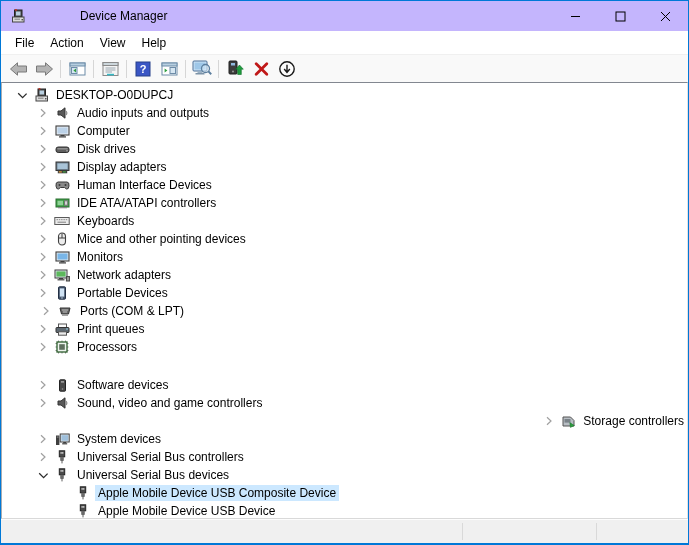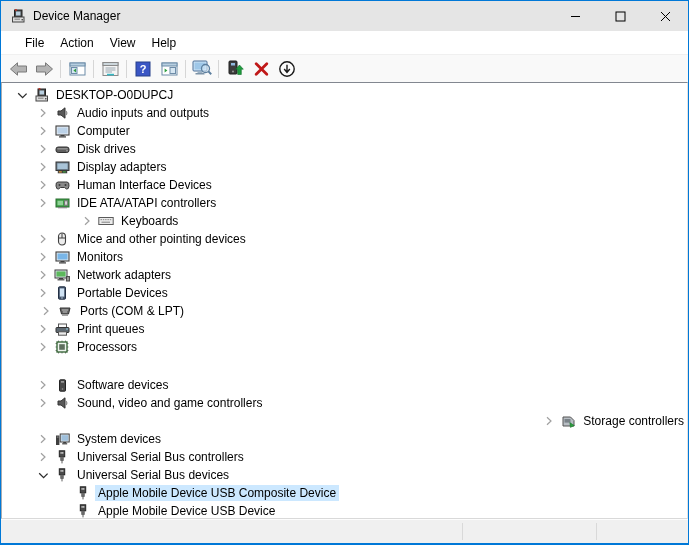--- a/index.html
+++ b/index.html
@@ -9,27 +9,27 @@
   *{box-sizing:border-box;margin:0;padding:0;}
   html,body{background:#eaeaea;}
   body{font-family:"Liberation Sans", sans-serif;font-size:12px;color:#000;cursor:default;
        -webkit-font-smoothing:antialiased;}
   .window{
     width:689px;height:545px;background:#fff;
     border:1px solid var(--accent);border-bottom-width:2px;
     display:flex;flex-direction:column;overflow:hidden;
   }
   
-  .titlebar{height:30px;background:#e5e5e5;display:flex;align-items:center;flex:0 0 auto;}
+  .titlebar{height:30px;background:#c4b5fd;display:flex;align-items:center;flex:0 0 auto;gap:47px;}
   .titlebar .app-icon{width:16px;height:16px;margin:0 5px 0 9px;display:flex;align-items:center;}
   .titlebar .title{flex:1;font-size:12px;color:#000;padding-left:2px;white-space:nowrap;}
   .win-controls{display:flex;height:100%;}
   .win-btn{width:45px;height:100%;display:flex;align-items:center;justify-content:center;}
   
-  .menubar{height:24px;background:#fff;display:flex;align-items:center;padding-left:16px;
+  .menubar{height:24px;background:#fff;display:flex;align-items:center;padding-left:6px;
            border-bottom:1px solid #f0f0f0;flex:0 0 auto;}
   .menu-item{padding:3px 8px;color:#000;}
   
   .toolbar{height:27px;background:#f9f9f9;display:flex;align-items:center;padding-left:4px;
            flex:0 0 auto;}
   .tb-btn{width:26px;height:24px;display:flex;align-items:center;justify-content:center;border:1px solid transparent;}
   .tb-sep{width:1px;height:18px;background:#d6d6d6;margin:0 3px;}
   
   .tree-panel{flex:1 1 auto;background:#fff;border:1px solid #828790;border-left-color:#a9adb2;
               border-right-color:#e3e3e3;border-bottom-color:#d9d9d9;overflow:hidden;padding-top:3px;}
@@ -299,21 +299,21 @@
         <span class="dev-icon">
           <svg width="15" height="12" viewBox="0 0 15 12">
             <rect x="1" y="2" width="13" height="8" fill="#3f9e46" stroke="#2a6e30"></rect>
             <rect x="2.5" y="3.8" width="5.5" height="4.4" fill="#8fd196"></rect>
             <rect x="9.5" y="3.8" width="3.2" height="4.4" fill="#d4d4d4" stroke="#777"></rect>
             <rect x="3" y="10" width="9" height="1.3" fill="#8a8a8a"></rect>
           </svg>
         </span>
         <span class="lbl">IDE ATA/ATAPI controllers</span>
       </div>
-      <div class="tree-row" style="padding-left: 31px; margin-left: 44px;">
+      <div class="tree-row" style="padding-left: 31px;">
         <span class="chev">
           <svg width="16" height="16" viewBox="0 0 16 16">
             <path d="M6 4.2 L10 8 L6 11.8" fill="none" stroke="#a0a0a0" stroke-width="1.2"></path>
           </svg>
         </span>
         <span class="dev-icon">
           <svg width="16" height="10" viewBox="0 0 16 10">
             <rect x="0.8" y="1.5" width="14.4" height="7" fill="#ececec" stroke="#5a5a5a"></rect>
             <g fill="#9a9a9a">
               <rect x="2.5" y="3" width="1.5" height="1.2"></rect>

